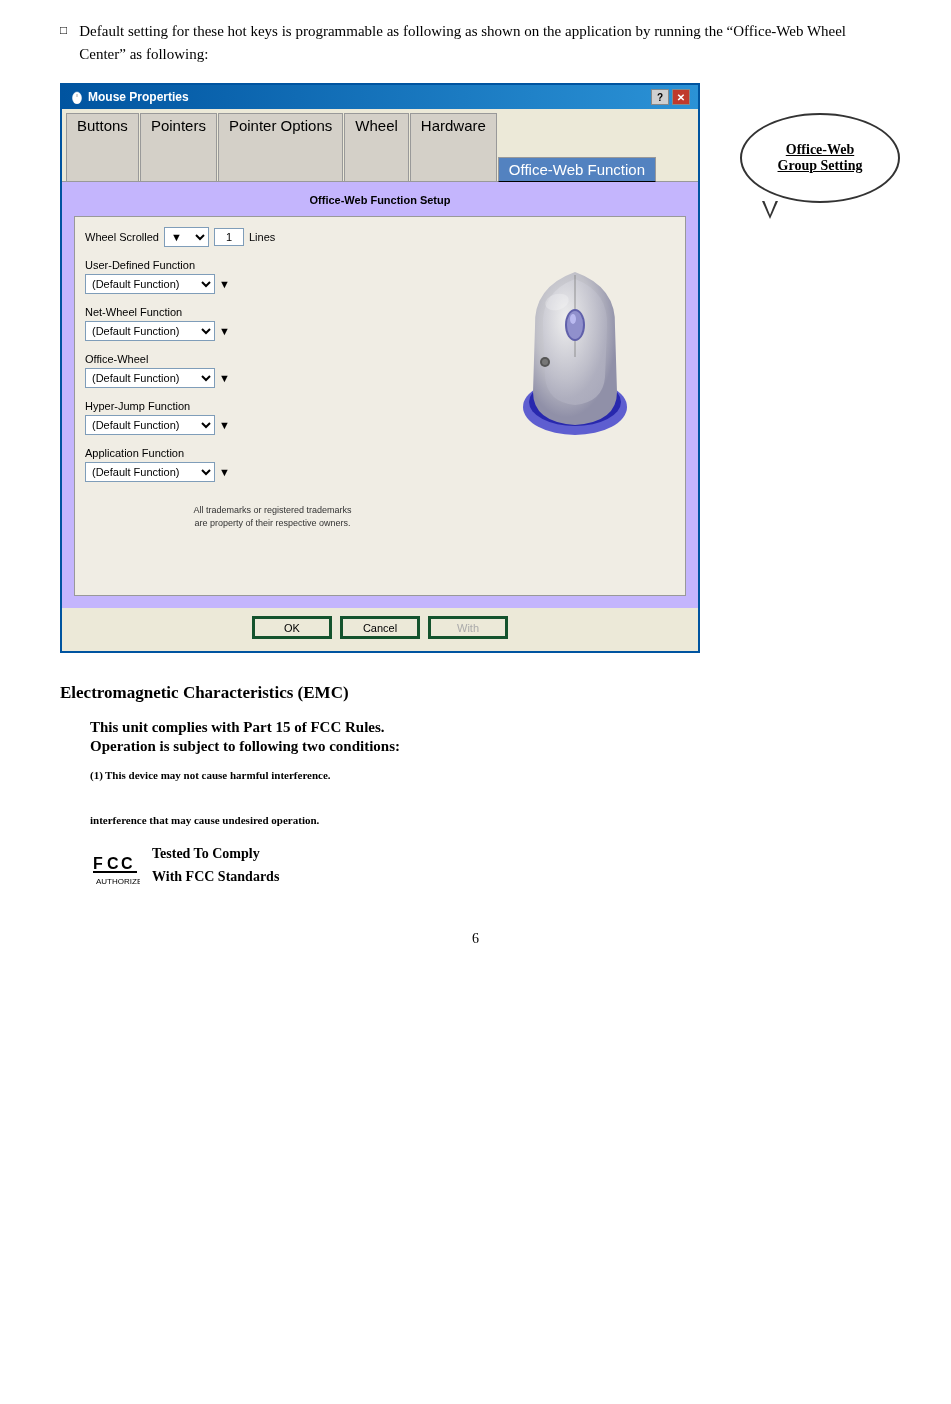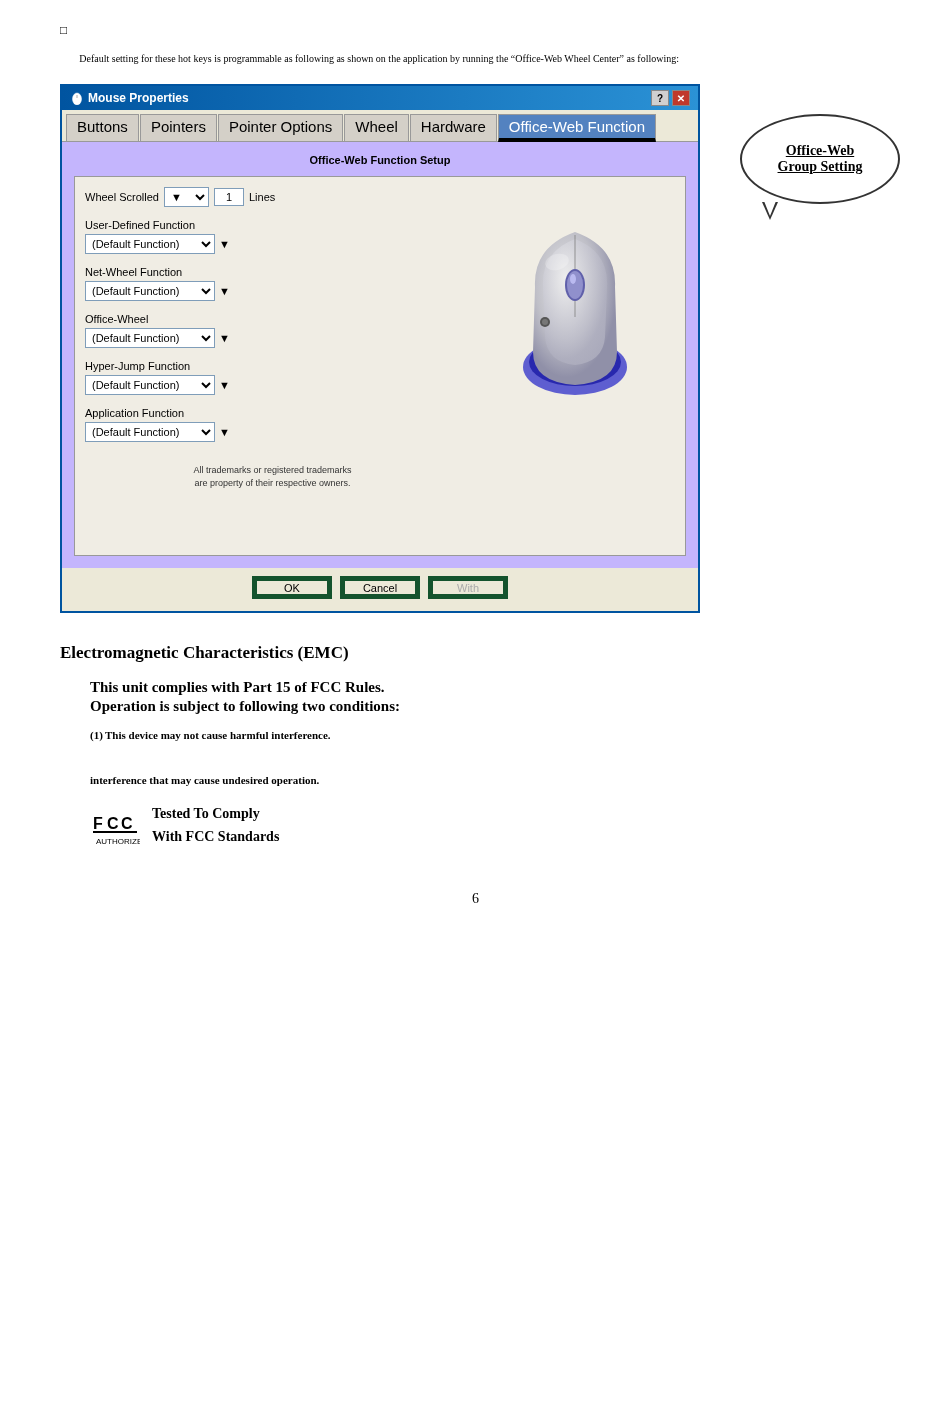--- a/index.html
+++ b/index.html
@@ -18,23 +18,22 @@
       align-items: flex-start;
       margin-bottom: 18px;
     }
     .bullet-symbol {
       font-size: 12px;
       margin-right: 12px;
       margin-top: 3px;
       flex-shrink: 0;
     }
     .bullet-text {
-      font-size: 10px;
+      font-size: 15px;
       line-height: 1.5;
-      margin-top: 31px;
     }
 
     
     .dialog-wrapper {
       display: flex;
       align-items: flex-start;
       margin-top: 8px;
       gap: 20px;
     }
     .dialog-box {
@@ -92,25 +91,26 @@
       padding: 3px 10px;
       background: #d4d0c8;
       border: 1px solid #999;
       border-bottom: none;
       font-size: 15px;
       cursor: pointer;
       font-family: Tahoma, Arial, sans-serif;
     }
     .tab.active {
       background: #ffffff;
-      border-bottom: 4px solid #000000;
+      border-bottom: 1px solid #000000;
       margin-bottom: -1px;
       z-index: 1;
       background: #5382c0;
       color: white;
+      margin-top: 44px;
     }
     .dialog-content {
       padding: 12px;
       background: #c4b5fd;
     }
     .panel-title {
       font-size: 11px;
       font-weight: bold;
       text-align: center;
       margin-bottom: 10px;
@@ -191,21 +191,21 @@
     .dialog-buttons {
       display: flex;
       justify-content: center;
       gap: 8px;
       padding: 8px 12px 12px 12px;
       background: #ece9d8;
     }
     .dlg-btn {
       width: 80px;
       height: 23px;
-      border: 5px solid #14532d;
+      border: 3px solid #14532d;
       background: #ece9d8;
       font-size: 11px;
       font-family: Tahoma, Arial, sans-serif;
       cursor: pointer;
     }
     .dlg-btn.disabled {
       color: #aaa;
       cursor: default;
     }
 

